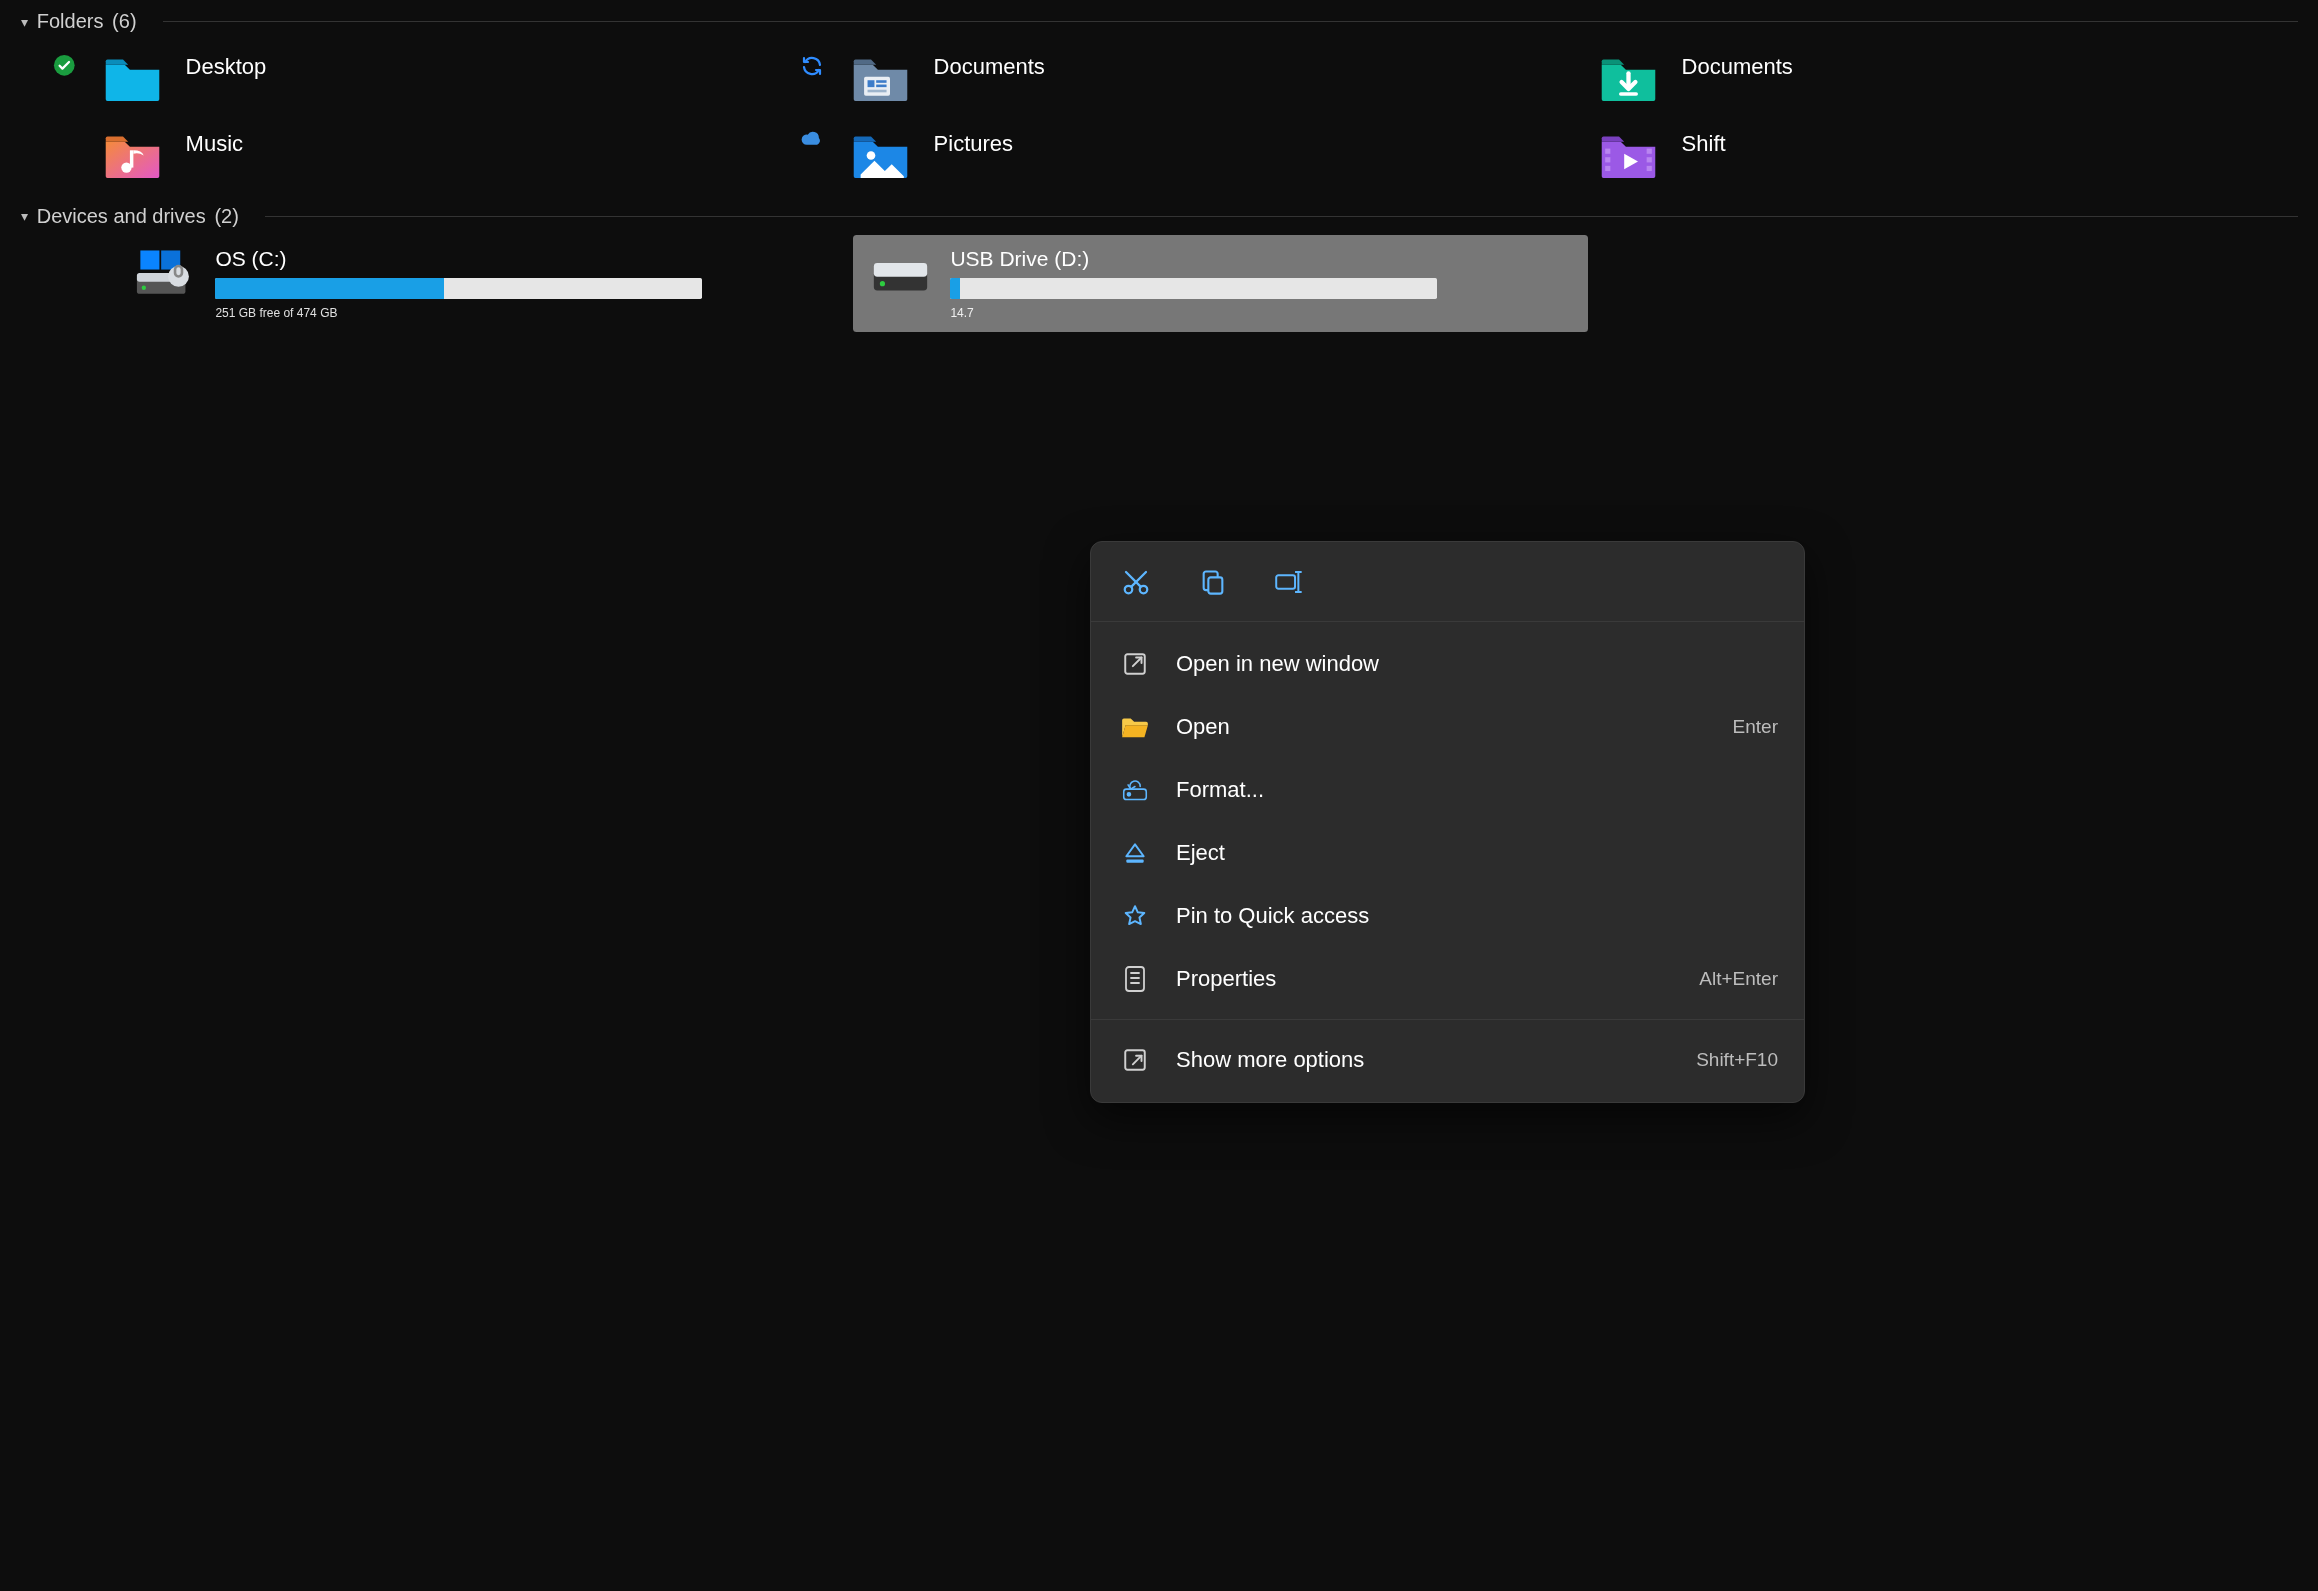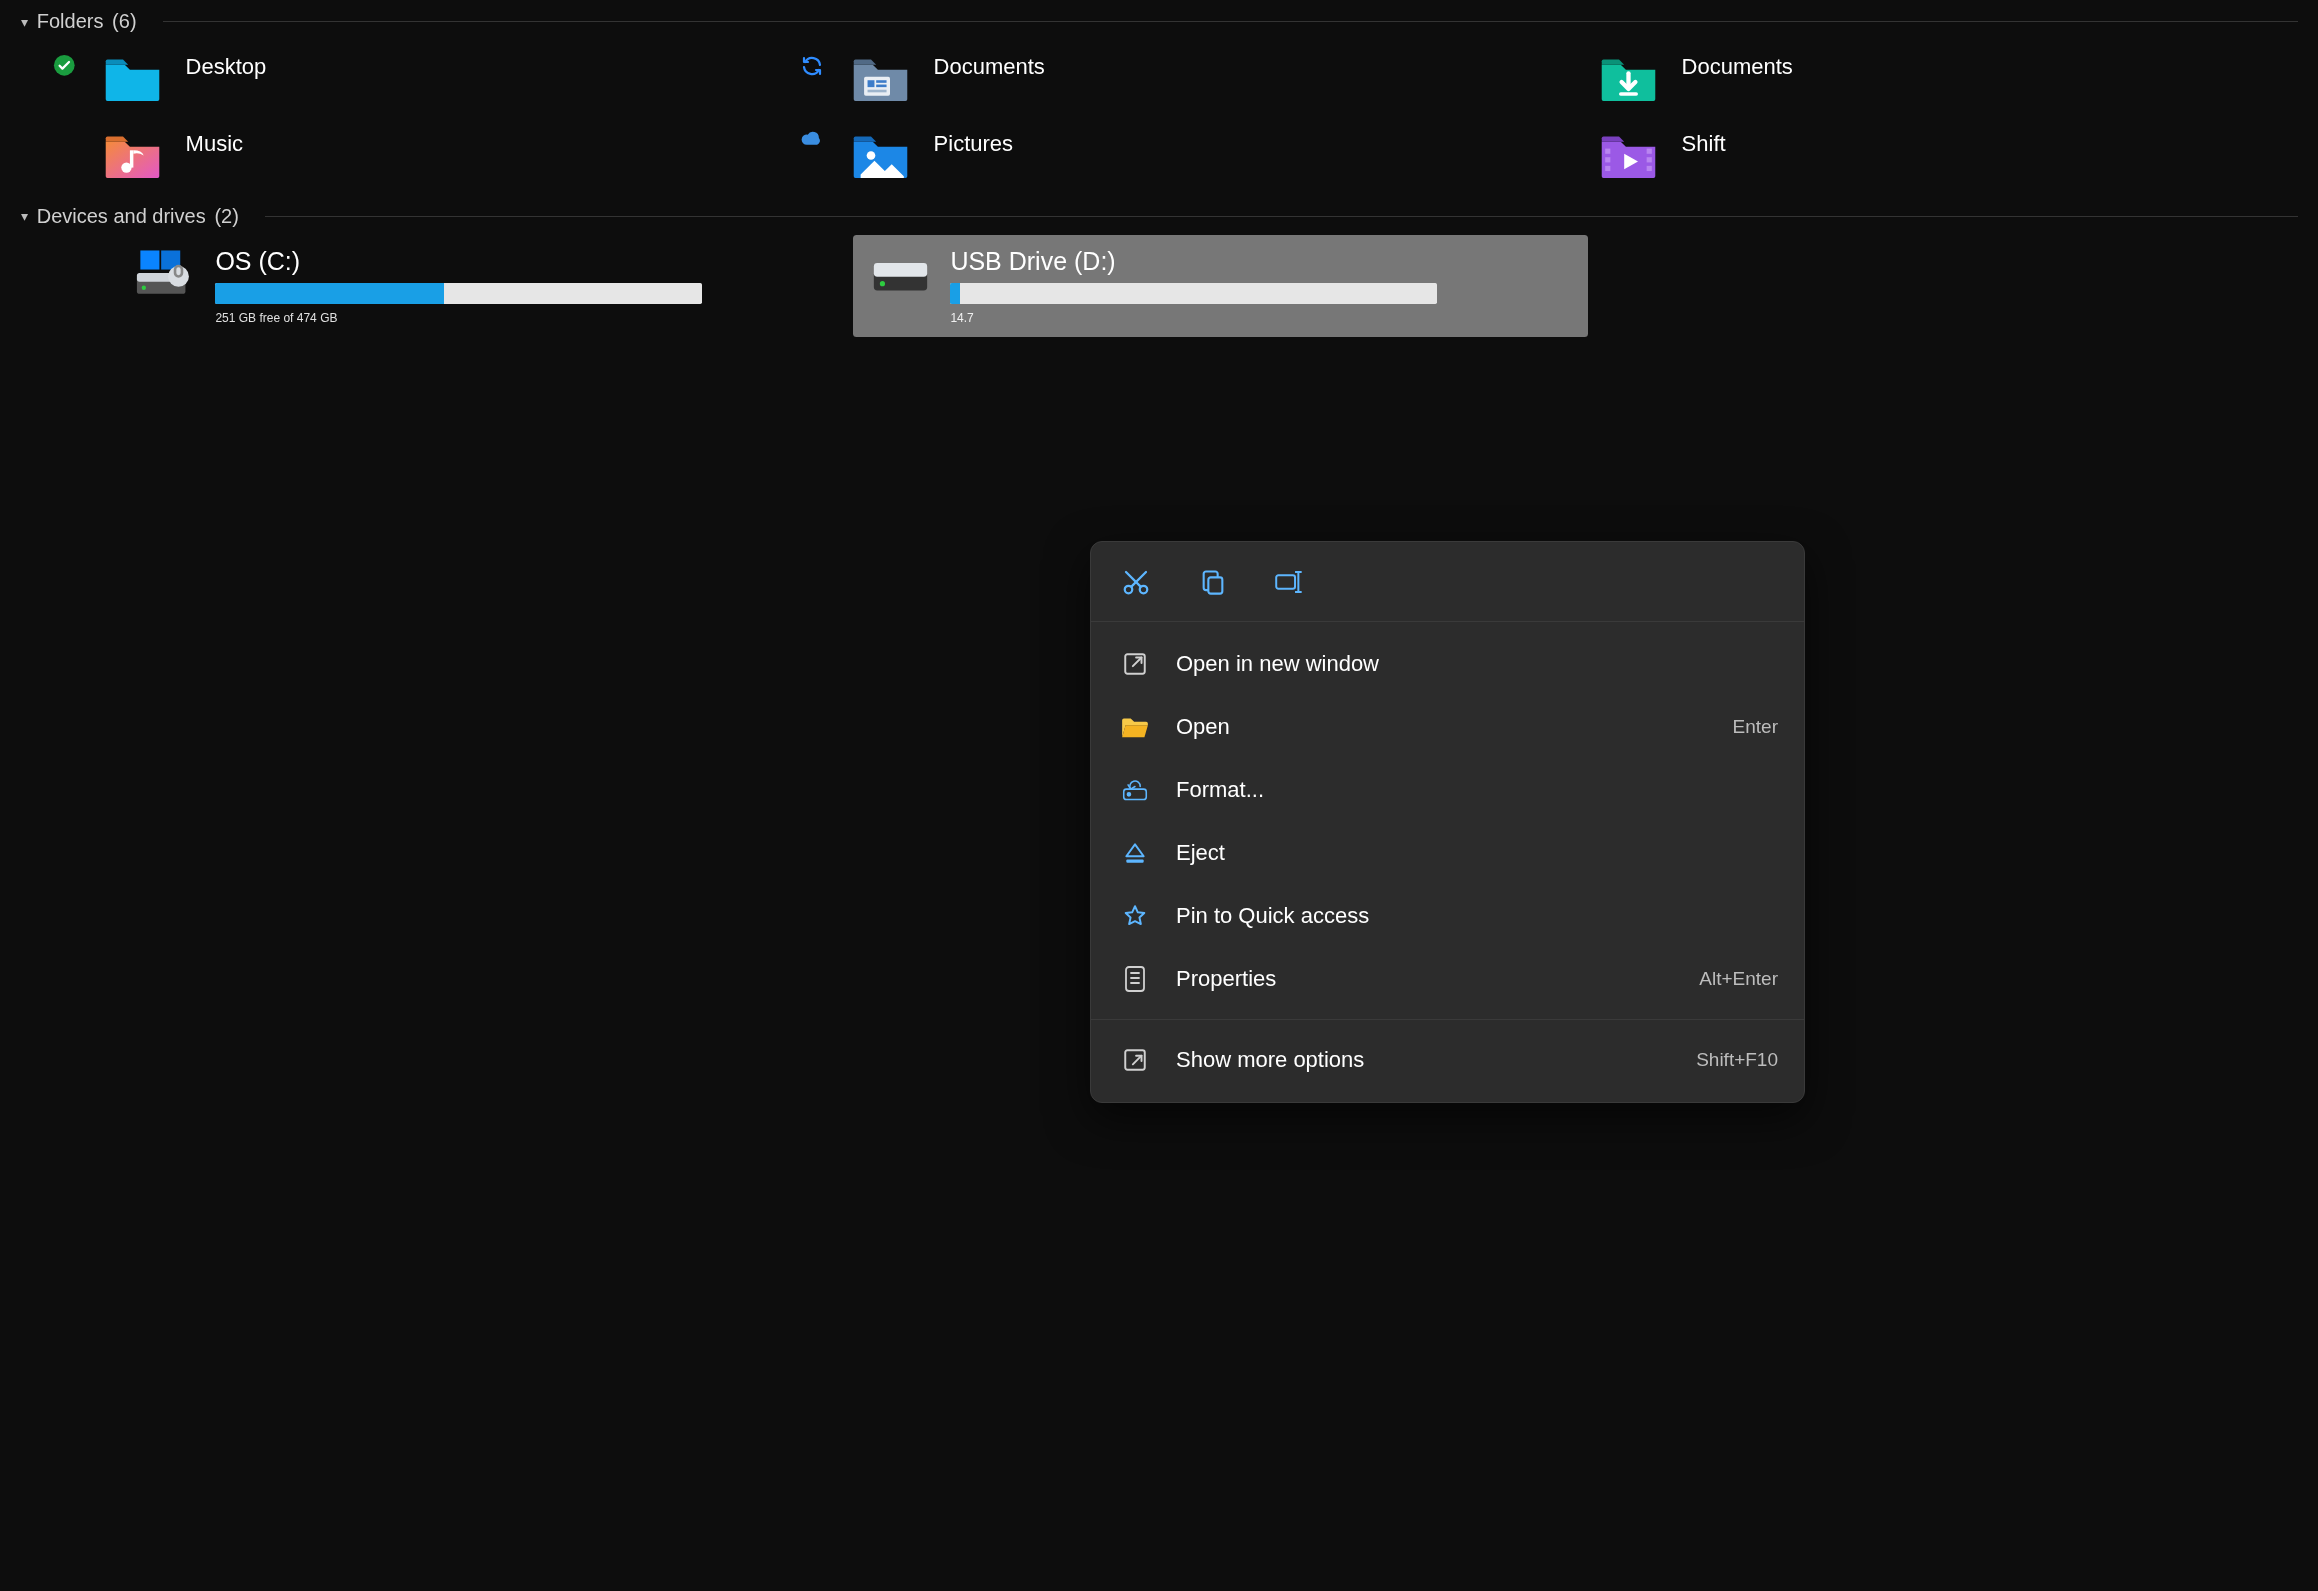--- a/index.html
+++ b/index.html
@@ -23,21 +23,21 @@
   .items{display:flex;flex-wrap:wrap;padding-left:31px;}
   .item{width:748px;display:flex;gap:22.6px;padding:14px 17.4px 14px 17.4px;box-sizing:border-box;}
   .item .status{width:31px;display:flex;justify-content:center;}
   .item .icon-wrap{width:61px;height:49px;display:flex;align-items:center;justify-content:center;}
   .item .label{font-size:22px;}
 
   .drive-item{width:735px;display:flex;align-items:flex-start;gap:19px;padding:12px 17.4px;box-sizing:border-box;border-radius:3.5px;}
   .drive-item.selected{background:var(--sel);}
   .drive-item .icon-wrap{width:61px;height:52px;display:flex;align-items:center;justify-content:center;flex-shrink:0;}
   .drive-info{display:flex;flex-direction:column;gap:7px;flex:1;}
-  .drive-name{font-size:25px;}
+  .drive-name{font-size:21px;}
   .drive-bar{width:487px;height:21px;background:#e6e6e6;position:relative;border-radius:1.7px;overflow:hidden;}
   .drive-bar .fill{position:absolute;top:0;left:0;bottom:0;background:#199fe6;}
   .drive-free{font-size:12px;color:#e0e0e0;}
   .drive-item.selected .drive-free{color:#f0f0f0;}
 
   
   .ctx{position:absolute;left:1090px;top:541px;width:713px;background:var(--menu-bg);border:0.9px solid var(--menu-border);border-radius:12px;box-shadow:0 15.6px 43px rgba(0,0,0,.6);overflow:hidden;font-size:22px;}
   .ctx-top{display:flex;gap:40px;padding:21px 26px;border-bottom:0.9px solid var(--divider);}
   .ctx-top .t-icon{width:37px;height:37px;display:flex;align-items:center;justify-content:center;}
   .ctx-list{padding:10.4px 0;}

